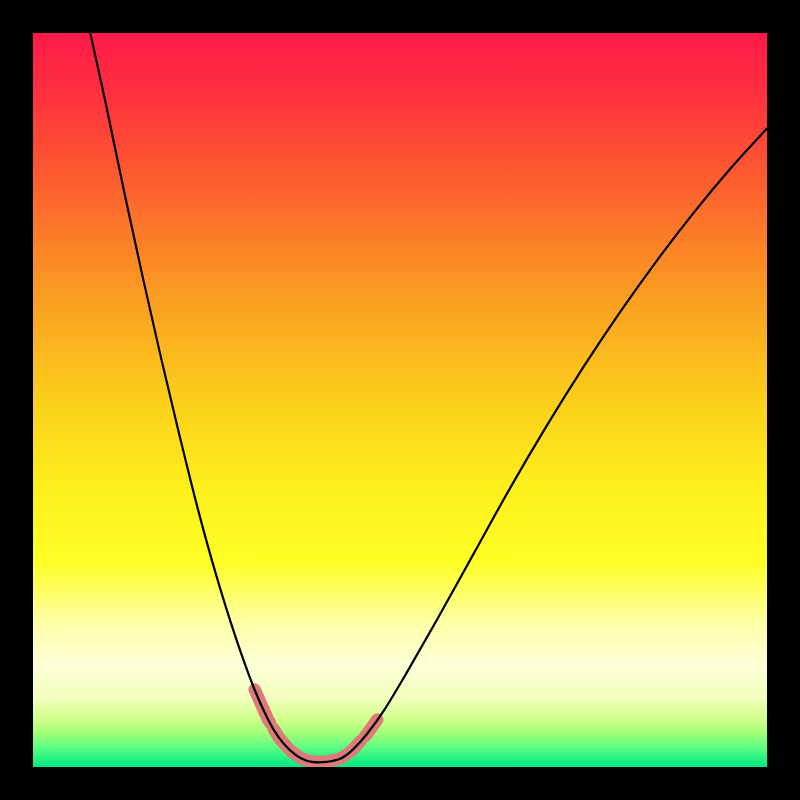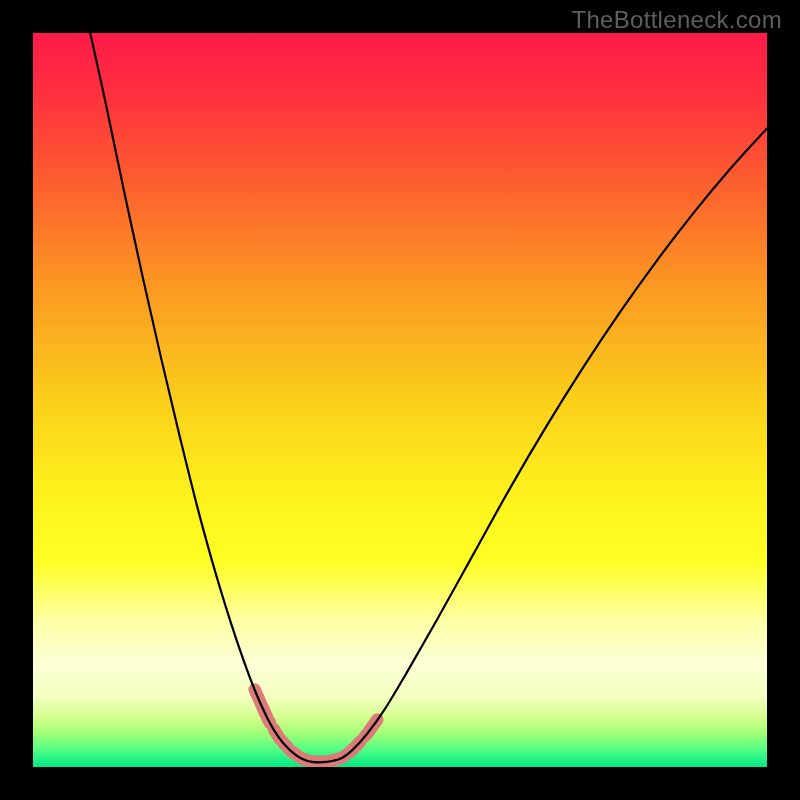--- a/index.html
+++ b/index.html
@@ -40,21 +40,20 @@
     display: block;
     width: 734px;
     height: 734px;
   }
 </style>
 </head>
 <body>
 
 <div class="frame">
 
-  <div class="watermark">TheBottleneck.com</div>
 
   <div class="plot">
     <svg id="plot-svg" viewBox="0 0 734 734" preserveAspectRatio="none">
       <defs>
         <linearGradient id="bg-grad" x1="0" y1="0" x2="0" y2="1">
             <stop offset="0.00%" stop-color="#ff1a49"></stop>
             <stop offset="8.00%" stop-color="#ff2f3f"></stop>
             <stop offset="20.00%" stop-color="#fd5d2f"></stop>
             <stop offset="35.00%" stop-color="#fb9a22"></stop>
             <stop offset="50.00%" stop-color="#fbcf1b"></stop>

